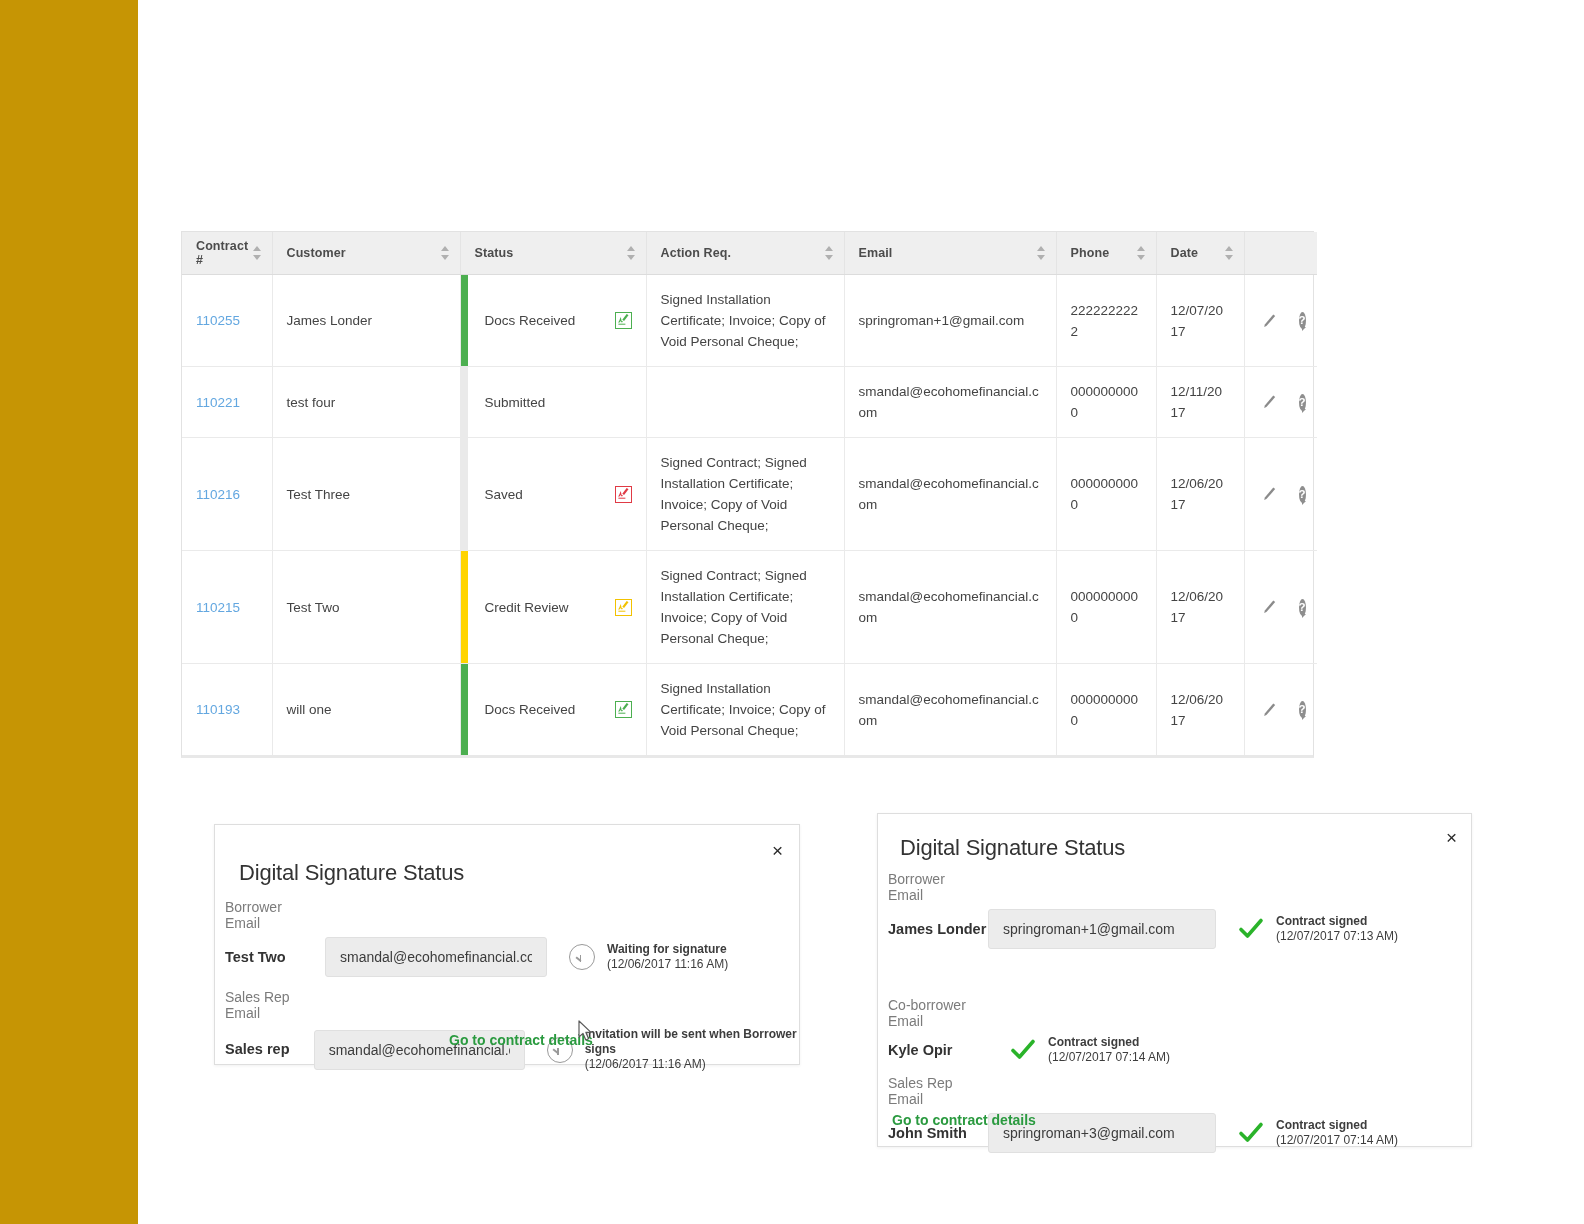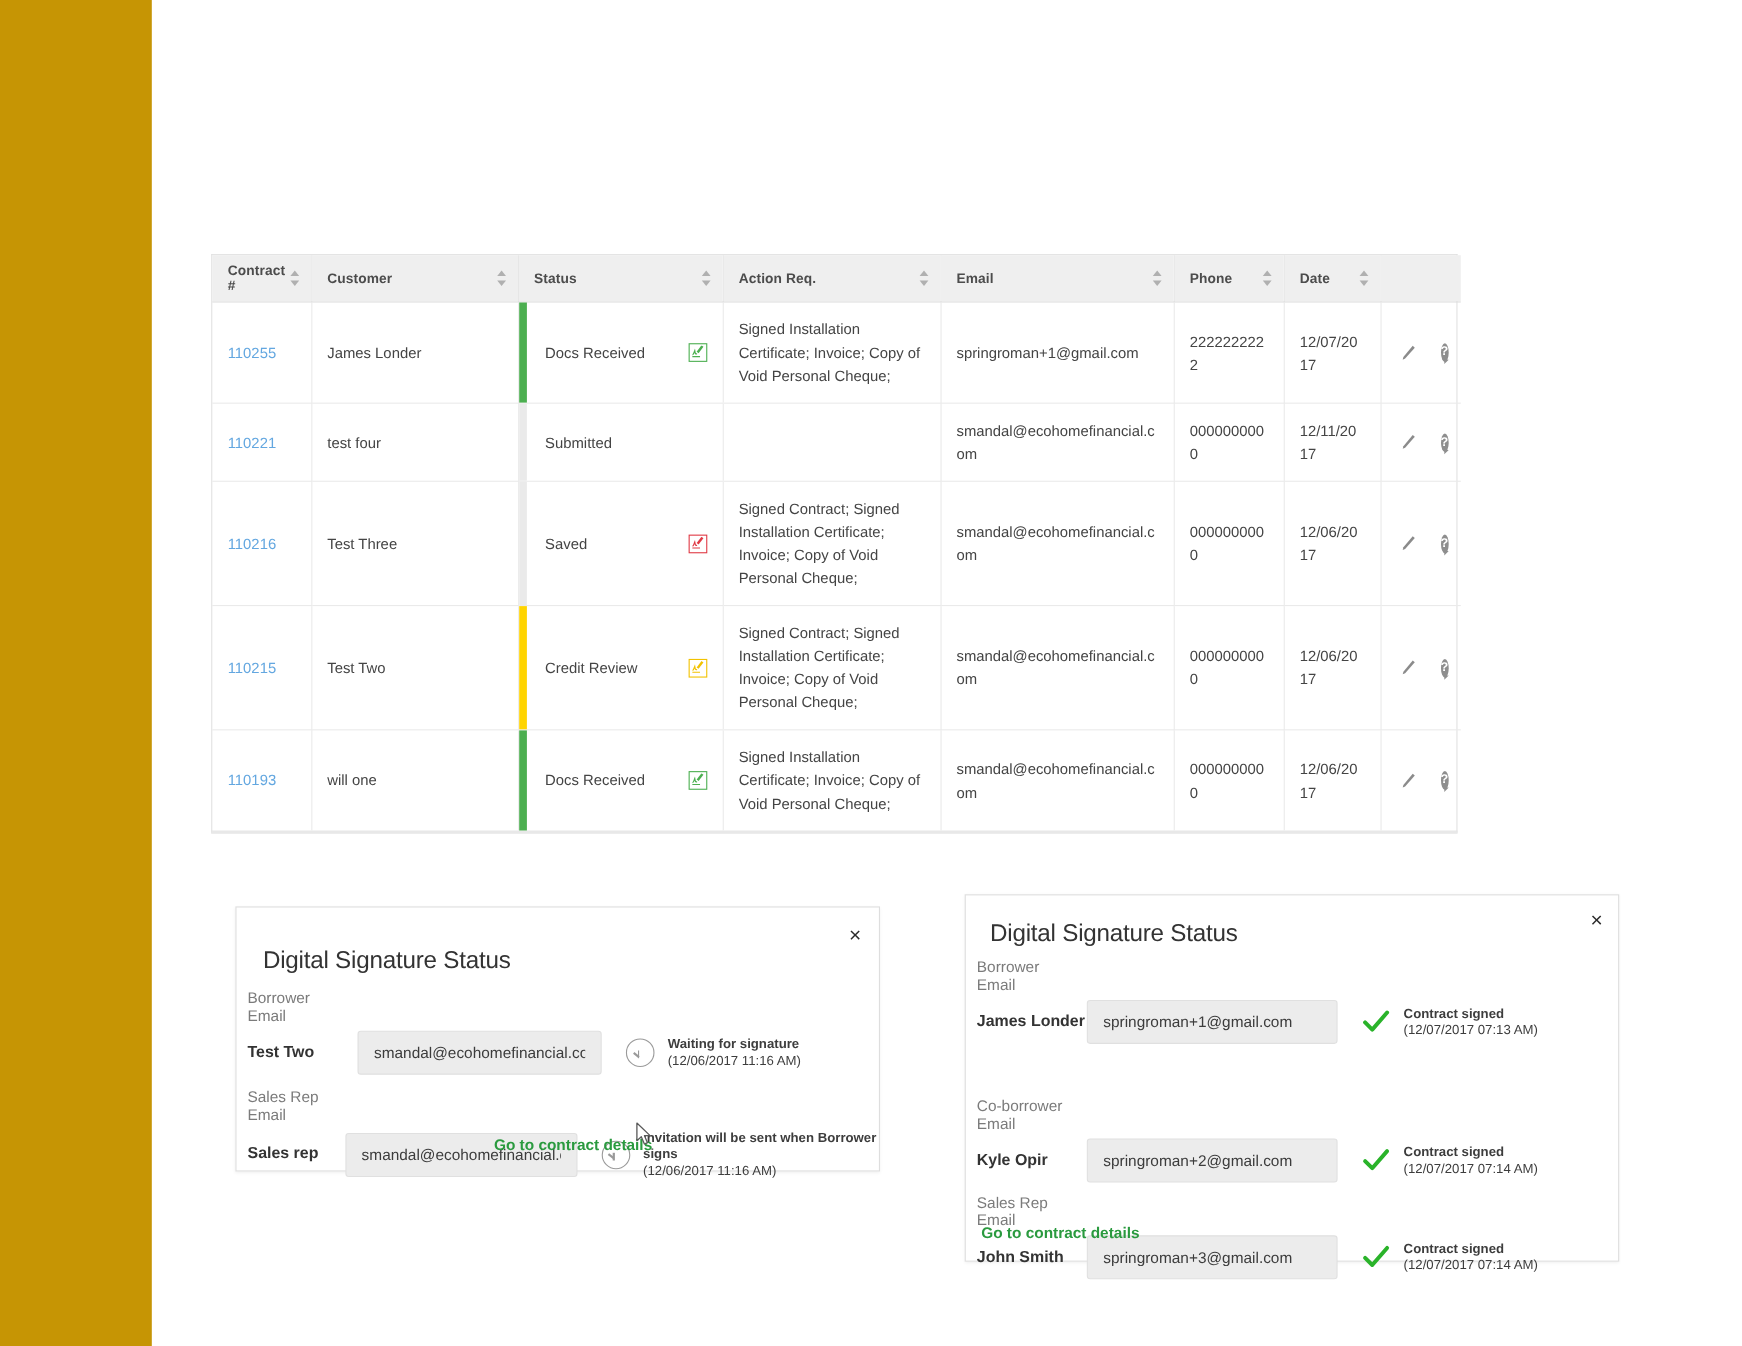--- a/index.html
+++ b/index.html
@@ -20,21 +20,21 @@
     position: absolute;
     left: 0; top: 0;
     width: 138px;
     height: 1224px;
     background: #c69504;
   }
 
   
   #contracts-table-wrap {
     position: absolute;
-    left: 192px;
+    left: 181px;
     top: 231px;
     width: 1133px;
     background: #ffffff;
     border: 1px solid #e2e2e2;
     border-bottom: 3px solid #e8e8e8;
     box-sizing: border-box;
   }
   table.contracts {
     border-collapse: collapse;
     width: 100%;
@@ -557,21 +557,20 @@
           </span>
         </div>
       </div>
       <div class="sig-group" style="margin-bottom: 10px; margin-top: 48px;">
         <div class="sig-labels" style="padding-left:10px;margin-bottom:6px;">
           <span class="role-lbl">Co-borrower</span>
           <span>Email</span>
         </div>
         <div class="sig-body" style="padding-left:10px;">
           <span class="sig-name">Kyle Opir</span>
-          <input class="sig-email" type="text" readonly="" value="springroman+2@gmail.com" style="">
           <span class="sig-status" style="margin-left:22px;gap:12px;">
             <svg class="check-icon" viewBox="0 0 26 26">
               <path d="M3 13.5 L9.5 20 L23 4.5" stroke="#2ab32a" stroke-width="3.6" fill="none" stroke-linecap="round" stroke-linejoin="round"></path>
             </svg>
             <span class="stat-text">
               <b>Contract signed</b>
               <span>(12/07/2017 07:14 AM)</span>
             </span>
           </span>
         </div>

